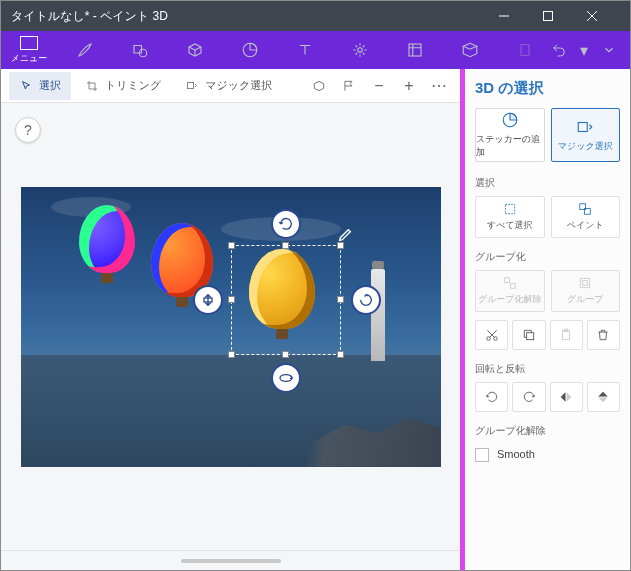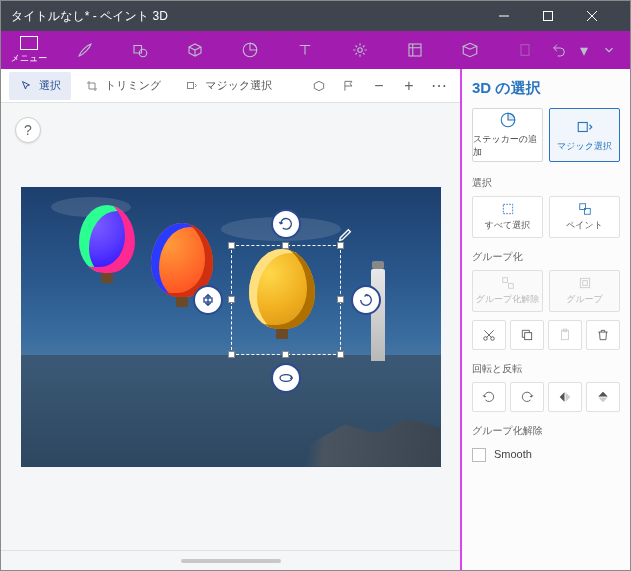--- a/index.html
+++ b/index.html
@@ -2,21 +2,21 @@
 <html><head>
 <meta charset="utf-8">
 <style>
   * { box-sizing: border-box; margin: 0; padding: 0; font-family: "Segoe UI", "Yu Gothic UI", Meiryo, sans-serif; }
   body { width: 631px; height: 571px; background: #fff; overflow: hidden; }
   .window { width: 631px; height: 571px; display: flex; flex-direction: column; border: 1px solid #8a8a8a; background: #f5f6f7; }
   .titlebar { height: 30px; background: #3f454f; color: #fff; display: flex; align-items: center; padding: 0 16px 0 10px; font-size: 12px; }
   .titlebar-title { flex: 1; }
   .titlebar-ctrl { width: 44px; height: 30px; display: flex; align-items: center; justify-content: center; color: #fff; }
   .titlebar-ctrl svg { stroke: #fff; fill: none; }
-  .ribbon { height: 38px; background: #a21caf; display: flex; align-items: center; padding: 0 4px; }
+  .ribbon { height: 38px; background: #6d28d9; display: flex; align-items: center; padding: 0 4px; }
   .rib-menu { width: 48px; display: flex; flex-direction: column; align-items: center; color: #fff; font-size: 9px; }
   .rib-menu .ico { width: 18px; height: 14px; border: 1.5px solid #fff; position: relative; margin-bottom: 2px; }
   .rib-tools { flex: 1; display: flex; justify-content: space-around; align-items: center; padding: 0 10px 0 4px; }
   .rib-tool { width: 34px; height: 30px; display: flex; align-items: center; justify-content: center; color: #bac0ca; }
   .rib-right { display: flex; align-items: center; }
   .content { flex: 1; display: flex; min-height: 0; }
   .left { flex: 1; display: flex; flex-direction: column; background: #f5f6f7; min-width: 0; }
   .subbar { height: 34px; background: #fff; border-bottom: 1px solid #e1e1e1; display: flex; align-items: center; padding: 0 8px; gap: 4px; }
   .sub-btn { display: flex; align-items: center; gap: 6px; height: 28px; padding: 0 10px; font-size: 11px; color: #555; border-radius: 2px; }
   .sub-btn.active { background: #e6ebf5; color: #2a508f; }
@@ -33,21 +33,21 @@
   .rocks { position: absolute; right: 0; bottom: 0; width: 160px; height: 60px; background: linear-gradient(100deg, transparent 0%, transparent 20%, #4a5460 30%, #3a4450 100%); clip-path: polygon(20% 60%, 40% 30%, 60% 45%, 80% 20%, 100% 35%, 100% 100%, 0 100%); }
   .balloon { position: absolute; }
   .env { width: 56px; height: 68px; border-radius: 50% 50% 45% 45% / 55% 55% 45% 45%; position: relative; }
   .env::after { content: ""; position: absolute; bottom: -10px; left: 50%; transform: translateX(-50%); width: 12px; height: 10px; background: #6b4a2a; }
   .b1 .env { background: radial-gradient(circle at 30% 30%, #7a5cff, #5a3cff 40%, #3a1cff 70%, #1a0c8f); box-shadow: inset -10px -6px 0 #ff2a8f, inset 10px 6px 0 #2aff8f; }
   .b2 .env { background: radial-gradient(circle at 30% 30%, #ff9a3a, #ff6a2a 50%, #ff3a1a); box-shadow: inset -8px -4px 0 #d03010, inset 8px 4px 0 #2a3aff; width: 62px; height: 74px; }
   .b3 .env { background: radial-gradient(circle at 30% 30%, #ffd84a, #f0b020 50%, #d08a10); box-shadow: inset -8px -4px 0 #b07000, inset 8px 4px 0 #ffe080; width: 66px; height: 80px; }
   .sel-box { position: absolute; border: 1px dashed #ffffff; }
   .handle { position: absolute; width: 7px; height: 7px; background: #fff; border: 1px solid #888; }
   .manip { position: absolute; width: 30px; height: 30px; background: #fff; border: 2px solid #2c4a8f; border-radius: 50%; display: flex; align-items: center; justify-content: center; color: #2c4a8f; }
-  .panel { width: 170px; background: #fcfcfd; border-left: 2px solid #d946ef; display: flex; flex-direction: column; padding: 8px 10px; overflow-y: auto; }
+  .panel { width: 170px; background: #fcfcfd; border-left: 5px solid #d946ef; display: flex; flex-direction: column; padding: 8px 10px; overflow-y: auto; }
   .panel-title { color: #2a74bf; font-size: 15px; font-weight: 600; margin: 2px 0 10px; }
   .btn-row { display: flex; gap: 6px; margin-bottom: 10px; }
   .big-btn { flex: 1; height: 54px; border: 1px solid #d8d8d8; border-radius: 2px; display: flex; flex-direction: column; align-items: center; justify-content: center; gap: 4px; font-size: 9px; color: #444; background: #fff; }
   .big-btn.sel { border-color: #2a74bf; color: #2a74bf; background: #f0f6fc; }
   .big-btn .bi { width: 18px; height: 18px; display: flex; align-items: center; justify-content: center; }
   .sect-label { font-size: 10px; color: #666; margin: 4px 0 6px; }
   .wide-row { display: flex; gap: 6px; margin-bottom: 8px; }
   .wide-btn { flex: 1; height: 42px; border: 1px solid #e0e0e0; border-radius: 2px; display: flex; flex-direction: column; align-items: center; justify-content: center; gap: 3px; font-size: 9px; color: #555; background: #fff; }
   .wide-btn.dis { color: #bbb; background: #fafafa; }
   .icon-row { display: flex; gap: 4px; margin-bottom: 8px; }

